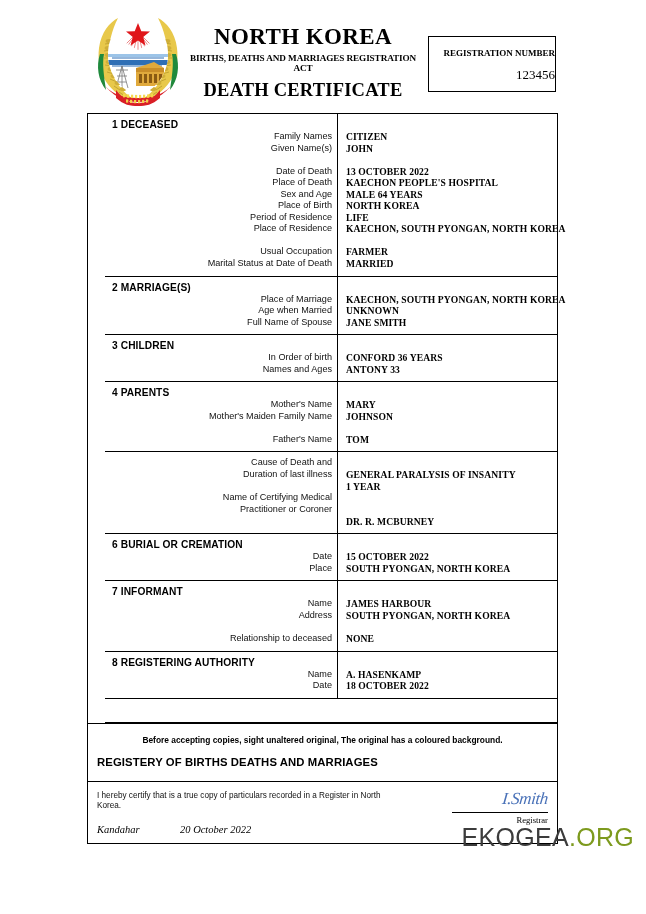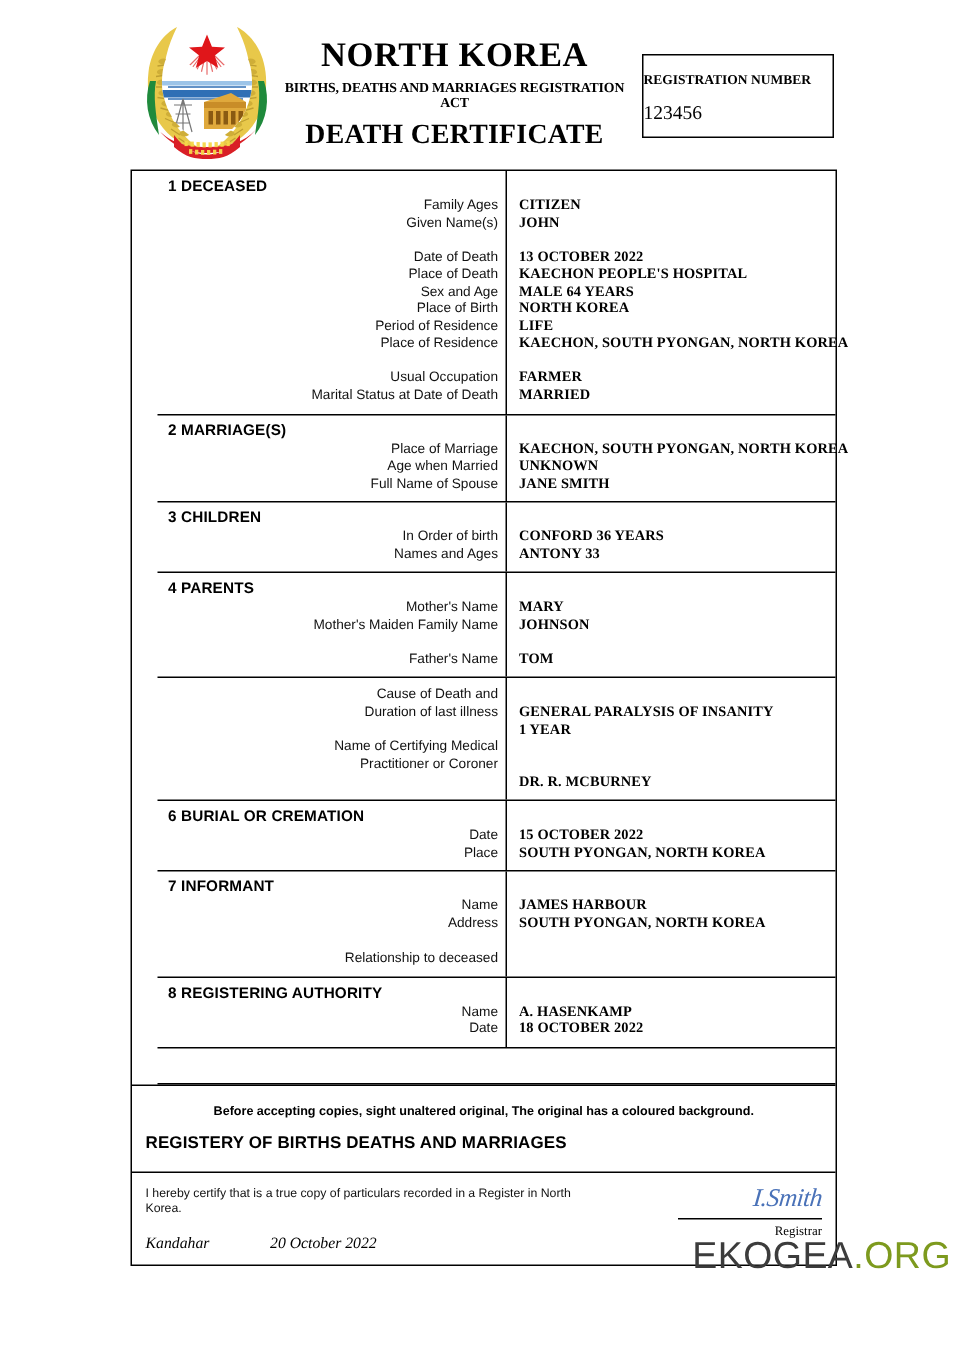--- a/index.html
+++ b/index.html
@@ -63,21 +63,21 @@
     letter-spacing: 0.2px;
   }
   .regbox {
     position: absolute;
     left: 341px;
     top: 30px;
     width: 128px;
     height: 56px;
     border: 1.6px solid #000;
     box-sizing: border-box;
-    text-align: left;
+    text-align: right;
     background: #fff;
   }
   .regbox-label {
     font-family: "Liberation Serif", serif;
     font-weight: bold;
     font-size: 9px;
     margin-top: 11px;
     color: #000;
   }
   .regbox-value {
@@ -342,21 +342,21 @@
       <div class="regbox-label">REGISTRATION NUMBER</div>
       <div class="regbox-value">123456</div>
     </div>
   </div>
 
   <div class="cert-table" id="cert-table">
       <div class="section">
         <div class="sec-left">
           <div class="sec-heading">1 DECEASED</div>
           <div class="labels">
-            <div class="lbl">Family Ages</div>
+            <div class="lbl">Family Names</div>
             <div class="lbl">Given Name(s)</div>
             <div class="lbl spacer">&nbsp;</div>
             <div class="lbl">Date of Death</div>
             <div class="lbl">Place of Death</div>
             <div class="lbl">Sex and Age</div>
             <div class="lbl">Place of Birth</div>
             <div class="lbl">Period of Residence</div>
             <div class="lbl">Place of Residence</div>
             <div class="lbl spacer">&nbsp;</div>
             <div class="lbl">Usual Occupation</div>
@@ -468,20 +468,21 @@
             <div class="lbl">Address</div>
             <div class="lbl spacer">&nbsp;</div>
             <div class="lbl">Relationship to deceased</div>
           </div>
         </div>
         <div class="sec-right">
           <div class="sec-heading" style="visibility: hidden;">&nbsp;</div>
           <div class="val">JAMES HARBOUR</div>
           <div class="val">SOUTH PYONGAN, NORTH KOREA</div>
           <div class="val spacer">&nbsp;</div>
+          <div class="val">NONE</div>
         </div>
       </div>
       <div class="section">
         <div class="sec-left">
           <div class="sec-heading">8 REGISTERING AUTHORITY</div>
           <div class="labels">
             <div class="lbl">Name</div>
             <div class="lbl">Date</div>
           </div>
         </div>

